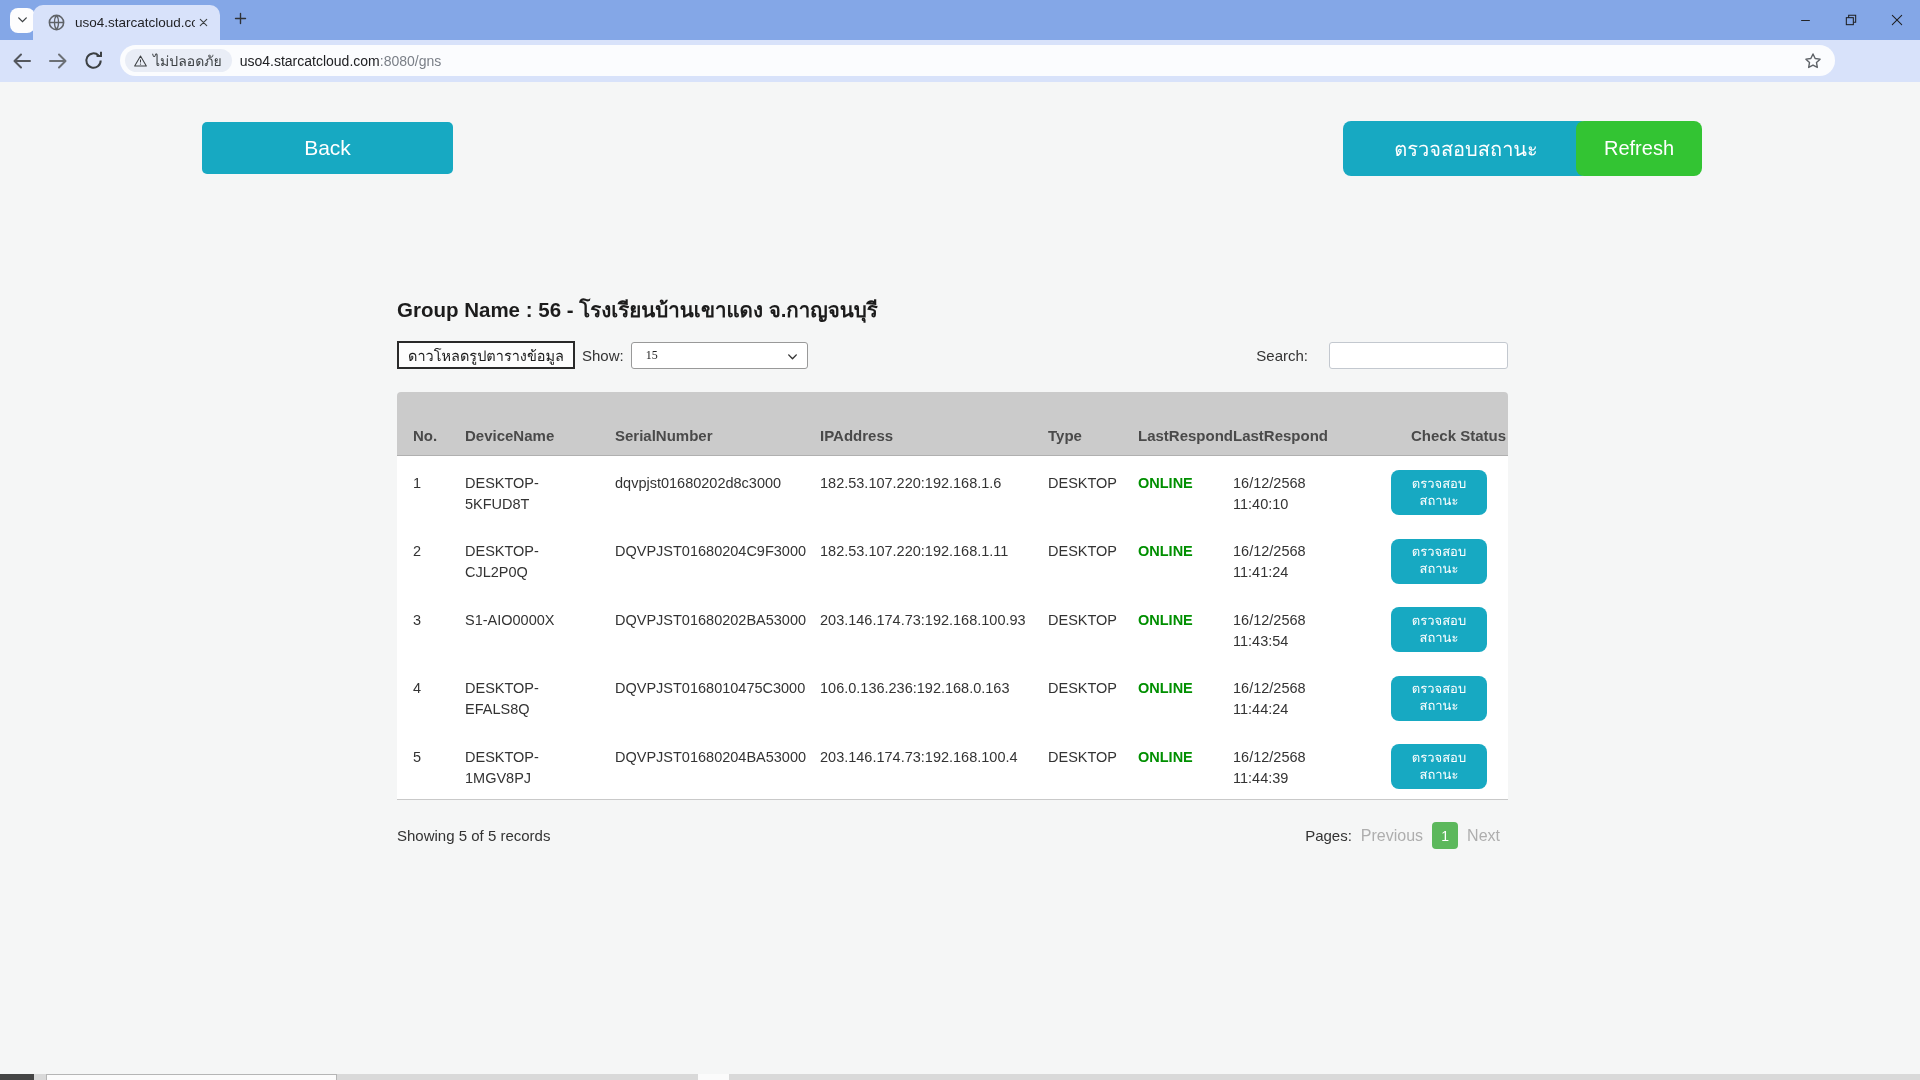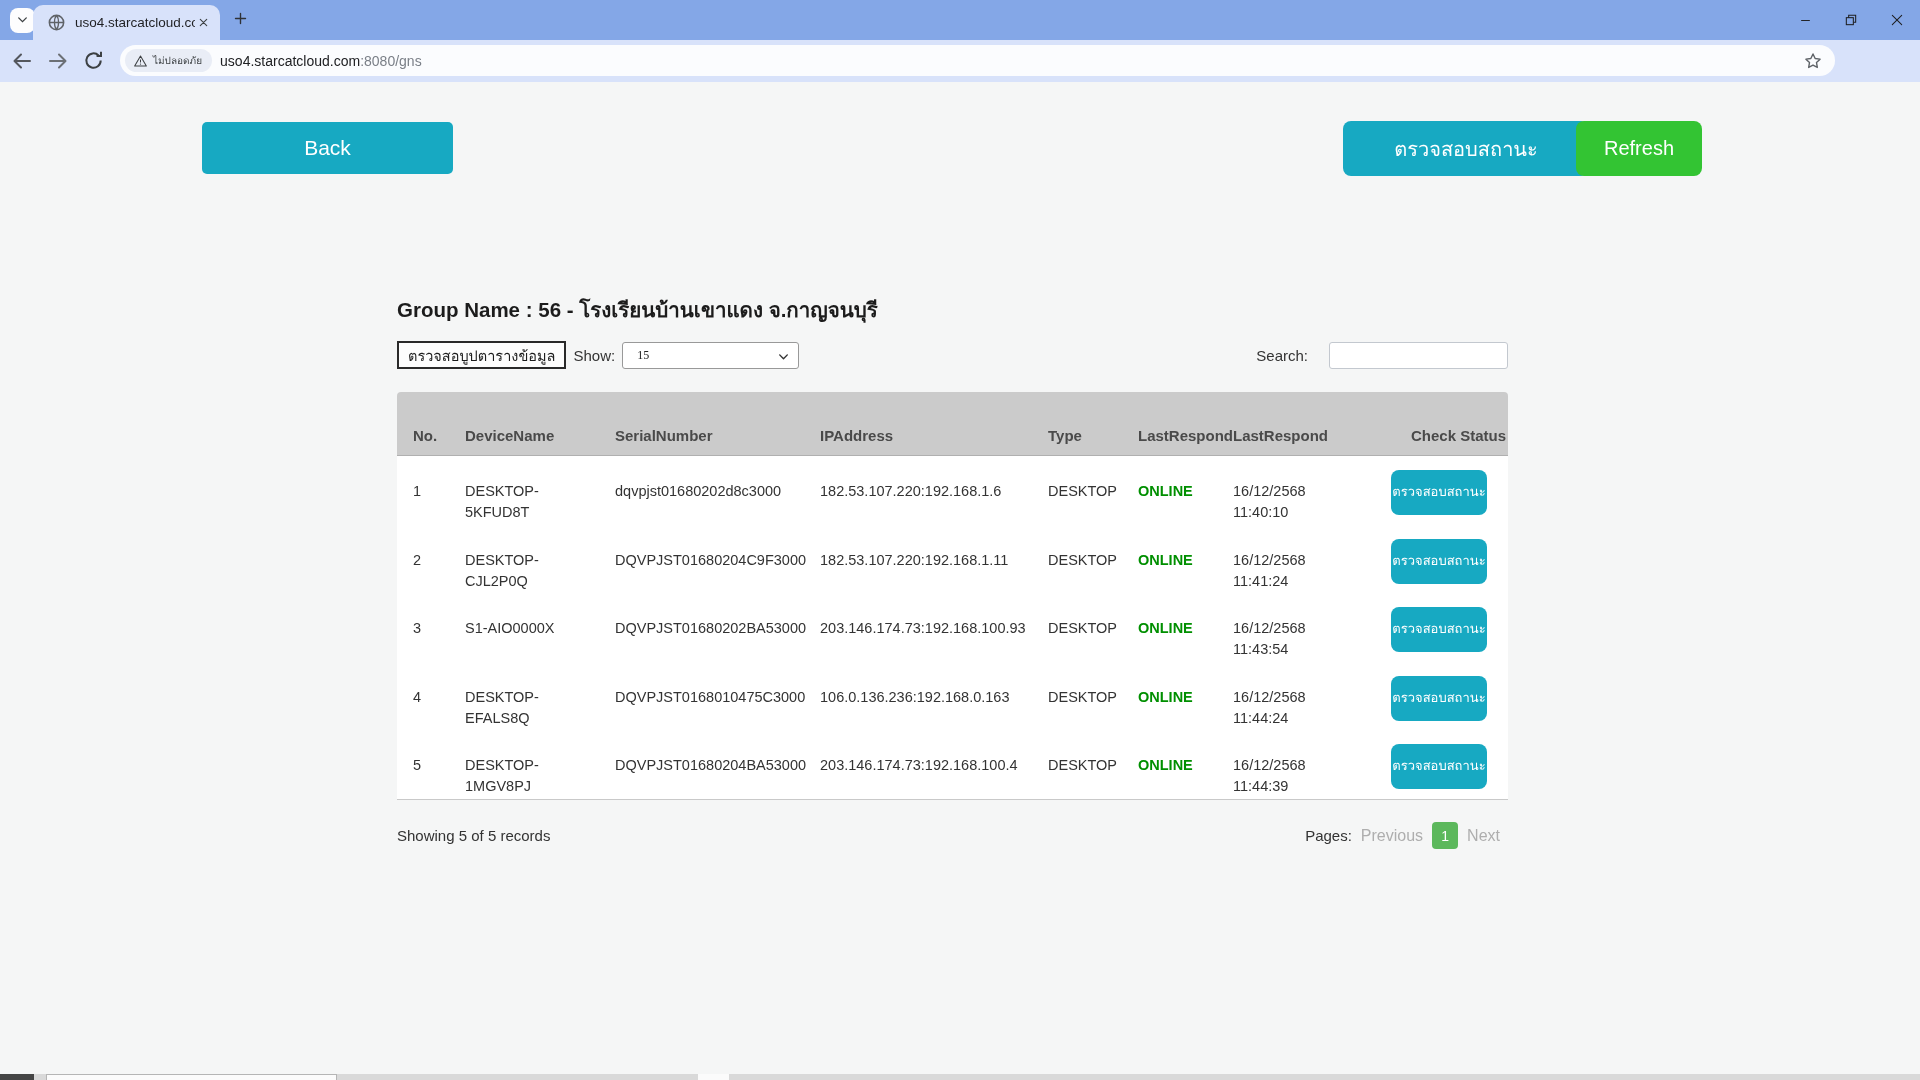--- a/index.html
+++ b/index.html
@@ -23,21 +23,21 @@
   .win-btn { width:46px; height:40px; display:flex; align-items:center; justify-content:center; cursor:pointer; }
 
   .toolbar { position:absolute; top:40px; left:0; width:100%; height:42px; background:#d8e2fa;
     display:flex; align-items:center; }
   .nav-icon { width:24px; height:24px; margin-left:12px; flex:0 0 auto; cursor:pointer; }
   .nav-icon:first-child { margin-left:10px; }
   .urlbar { position:absolute; left:120px; top:5px; width:1715px; height:31px; background:#fbfcfe;
     border-radius:16px; display:flex; align-items:center; padding:0 10px 0 5px; }
   .security-chip { height:23px; background:#e9edf6; border-radius:12px; display:flex; align-items:center;
     padding:0 10px 0 8px; cursor:pointer; }
-  .security-chip span { font-size:10px; color:#3c4043; margin-left:5px; }
+  .security-chip span { font-size:14px; color:#3c4043; margin-left:5px; }
   .url-text { margin-left:8px; font-size:14px; color:#202124; white-space:nowrap; flex:1; }
   .url-text .suffix { color:#7a7f87; }
   .star-icon { width:20px; height:20px; margin-right:2px; cursor:pointer; }
   .avatar { position:absolute; right:44px; top:46px; width:30px; height:30px; border-radius:50%;
     background:radial-gradient(circle at 35% 30%, #cfe8cf 0 30%, #7fae6f 31% 60%, #4c79b5 61% 100%);
     border:1px solid #b7c6e5; cursor:pointer; }
   .menu-dots { position:absolute; right:14px; top:48px; width:18px; height:26px; display:flex; flex-direction:column;
     align-items:center; justify-content:center; gap:3px; cursor:pointer; }
   .menu-dots i { width:3.5px; height:3.5px; background:#41464d; border-radius:50%; }
 
@@ -78,21 +78,21 @@
   .c-serial { width:205px; }
   .c-ip     { width:228px; }
   .c-type   { width:90px; }
   .c-status { width:95px; }
   .c-respond{ width:150px; }
   .c-check  { width:125px; }
   .th.c-check { padding-left:28px; }
   .status-online { font-weight:bold; color:#008f00; }
   .row-check-btn { align-self:center; width:96px; height:45px; background:#17a9c2; border:none;
     border-radius:8px; color:#fff; font-size:13px; line-height:1.3; cursor:pointer; font-family:inherit;
-    margin-left:8px; display:flex; flex-direction:row; align-items:center; justify-content:center; }
+    margin-left:8px; display:flex; flex-direction:column; align-items:center; justify-content:center; }
 
   .footer-row { margin-top:22px; display:flex; align-items:center; position:relative; height:28px; }
   .showing { font-size:15px; color:#333; }
   .pages { position:absolute; right:8px; display:flex; align-items:center; gap:9px; }
   .pages-label { font-size:15px; color:#333; }
   .page-link { font-size:16px; color:#aeaeae; cursor:default; }
   .page-current { width:26px; height:27px; background:#5cb85c; border-radius:4px; color:#fff;
     font-size:14px; display:flex; align-items:center; justify-content:center; cursor:pointer; }
 
   
@@ -196,21 +196,21 @@
 
   <div class="content">
     <button class="btn back-btn">Back</button>
     <button class="btn checkall-btn">ตรวจสอบสถานะ</button>
     <button class="btn refresh-btn">Refresh</button>
 
     <div class="main">
       <div class="group-title">Group Name : 56 - โรงเรียนบ้านเขาแดง จ.กาญจนบุรี</div>
 
       <div class="controls-row">
-        <button class="download-btn">ตรวจสอบูปตารางข้อมูล</button>
+        <button class="download-btn">ดาวโหลดรูปตารางข้อมูล</button>
         <span class="show-label">Show:</span>
         <div class="show-select">
           <span class="val">15</span>
           <svg width="13" height="13" viewBox="0 0 24 24">
               <path d="M5 9l7 7 7-7" fill="none" stroke="#333" stroke-width="2.6" stroke-linecap="round" stroke-linejoin="round"></path>
             </svg>
         </div>
         <span class="search-label">Search:</span>
         <input class="search-input" value="" style="">
       </div>

